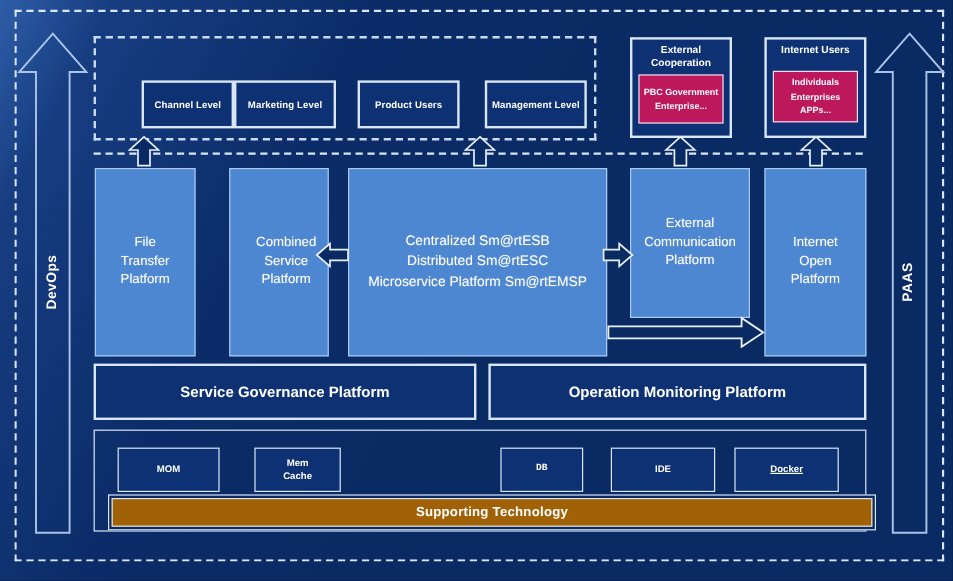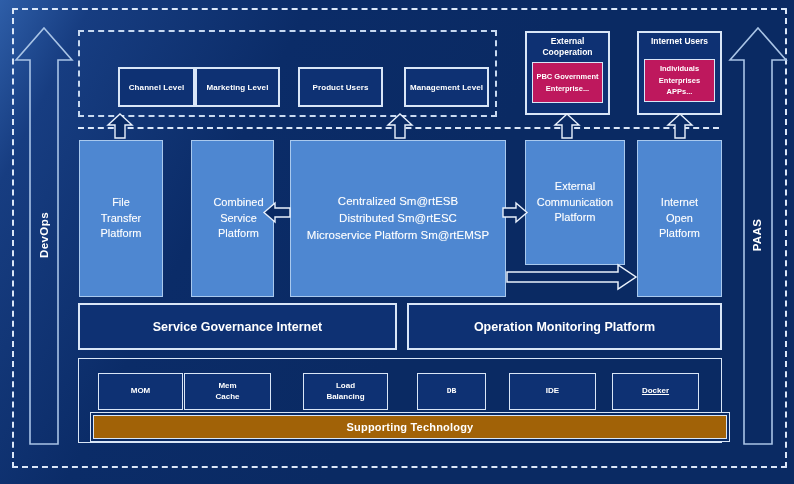--- a/index.html
+++ b/index.html
@@ -148,30 +148,28 @@
   </svg>
 
   <svg class="abs" style="left:502px; top:202px;" width="26" height="21" viewBox="0 0 26 21">
     <polygon points="25,10.5 14,1 14,6 1,6 1,15 14,15 14,20" fill="#0a2a63" stroke="#e9f1fc" stroke-width="1.4"></polygon>
   </svg>
 
   <svg class="abs" style="left:507px; top:264px;" width="130" height="26" viewBox="0 0 130 26">
     <polygon points="0,8 111,8 111,1 129,13 111,25 111,18 0,18" fill="none" stroke="#e9f1fc" stroke-width="1.5"></polygon>
   </svg>
 
-  <div class="abs dark-box gov" style="left:78px; width:319px;">Service Governance Internet</div>
+  <div class="abs dark-box gov" style="left:78px; width:319px;">Service Governance Platform</div>
   <div class="abs dark-box gov" style="left:407px; width:315px;">Operation Monitoring Platform</div>
 
   <div class="abs support-frame"></div>
 
   <div class="abs dark-box tech" style="left:98px; width:85px;">MOM</div>
-  <div class="abs dark-box tech" style="left:184px; width:87px;">Mem
+  <div class="abs dark-box tech" style="left:212px; width:72px;">Mem
 Cache</div>
-  <div class="abs dark-box tech" style="left:303px; width:85px;">Load
-Balancing</div>
   <div class="abs dark-box tech" style="left:417px; width:69px;font-family:Liberation Mono, monospace;">DB</div>
   <div class="abs dark-box tech" style="left:509px; width:87px;">IDE</div>
   <div class="abs dark-box tech" style="left:612px; width:87px;text-decoration:underline;">Docker</div>
 
   <div class="abs bar-outer">
     <div class="bar-inner">Supporting Technology</div>
   </div>
 
 </div>
 

